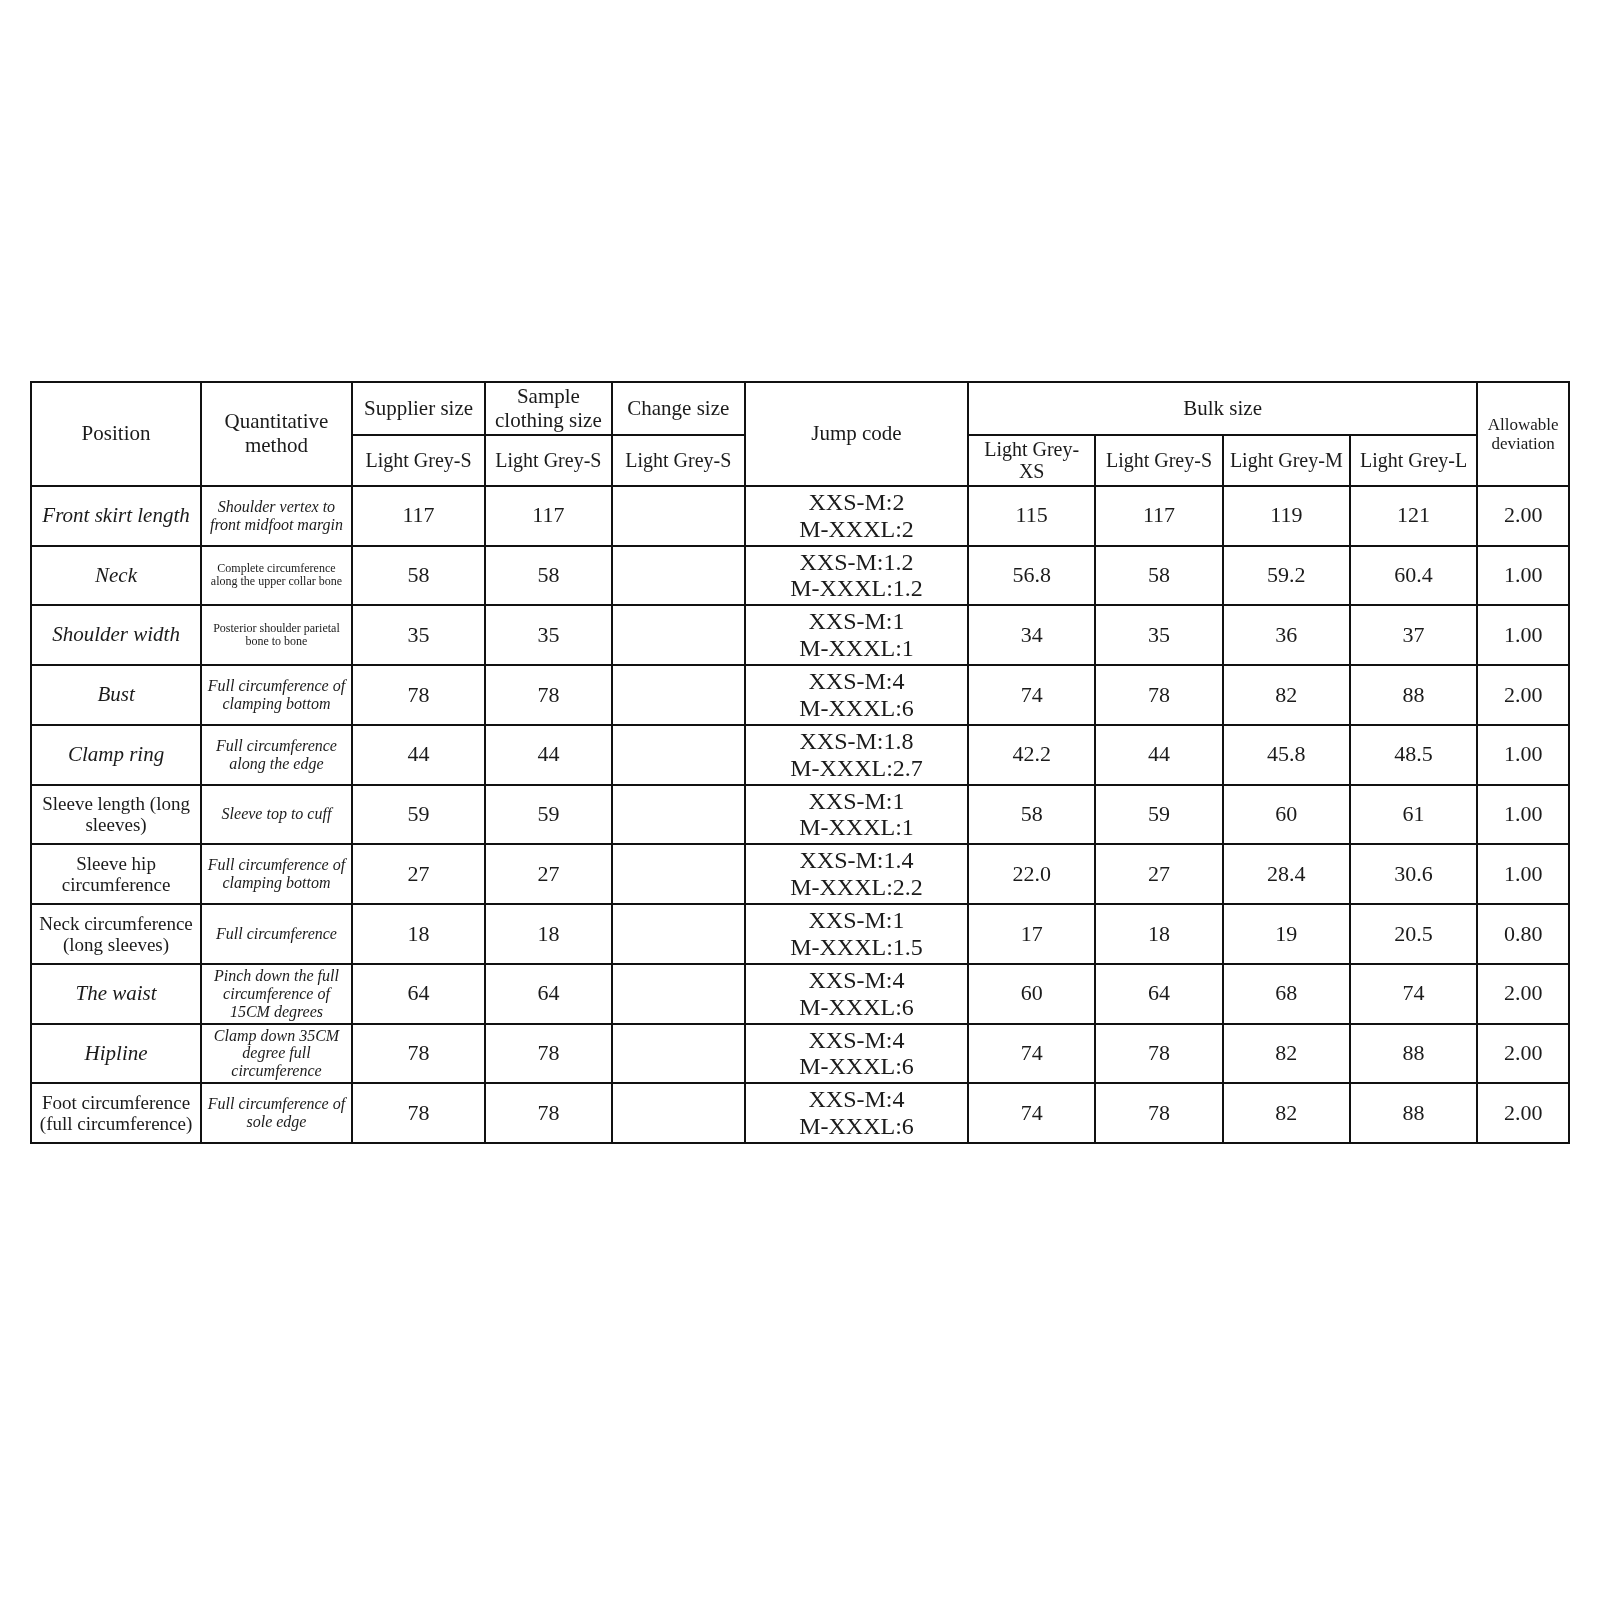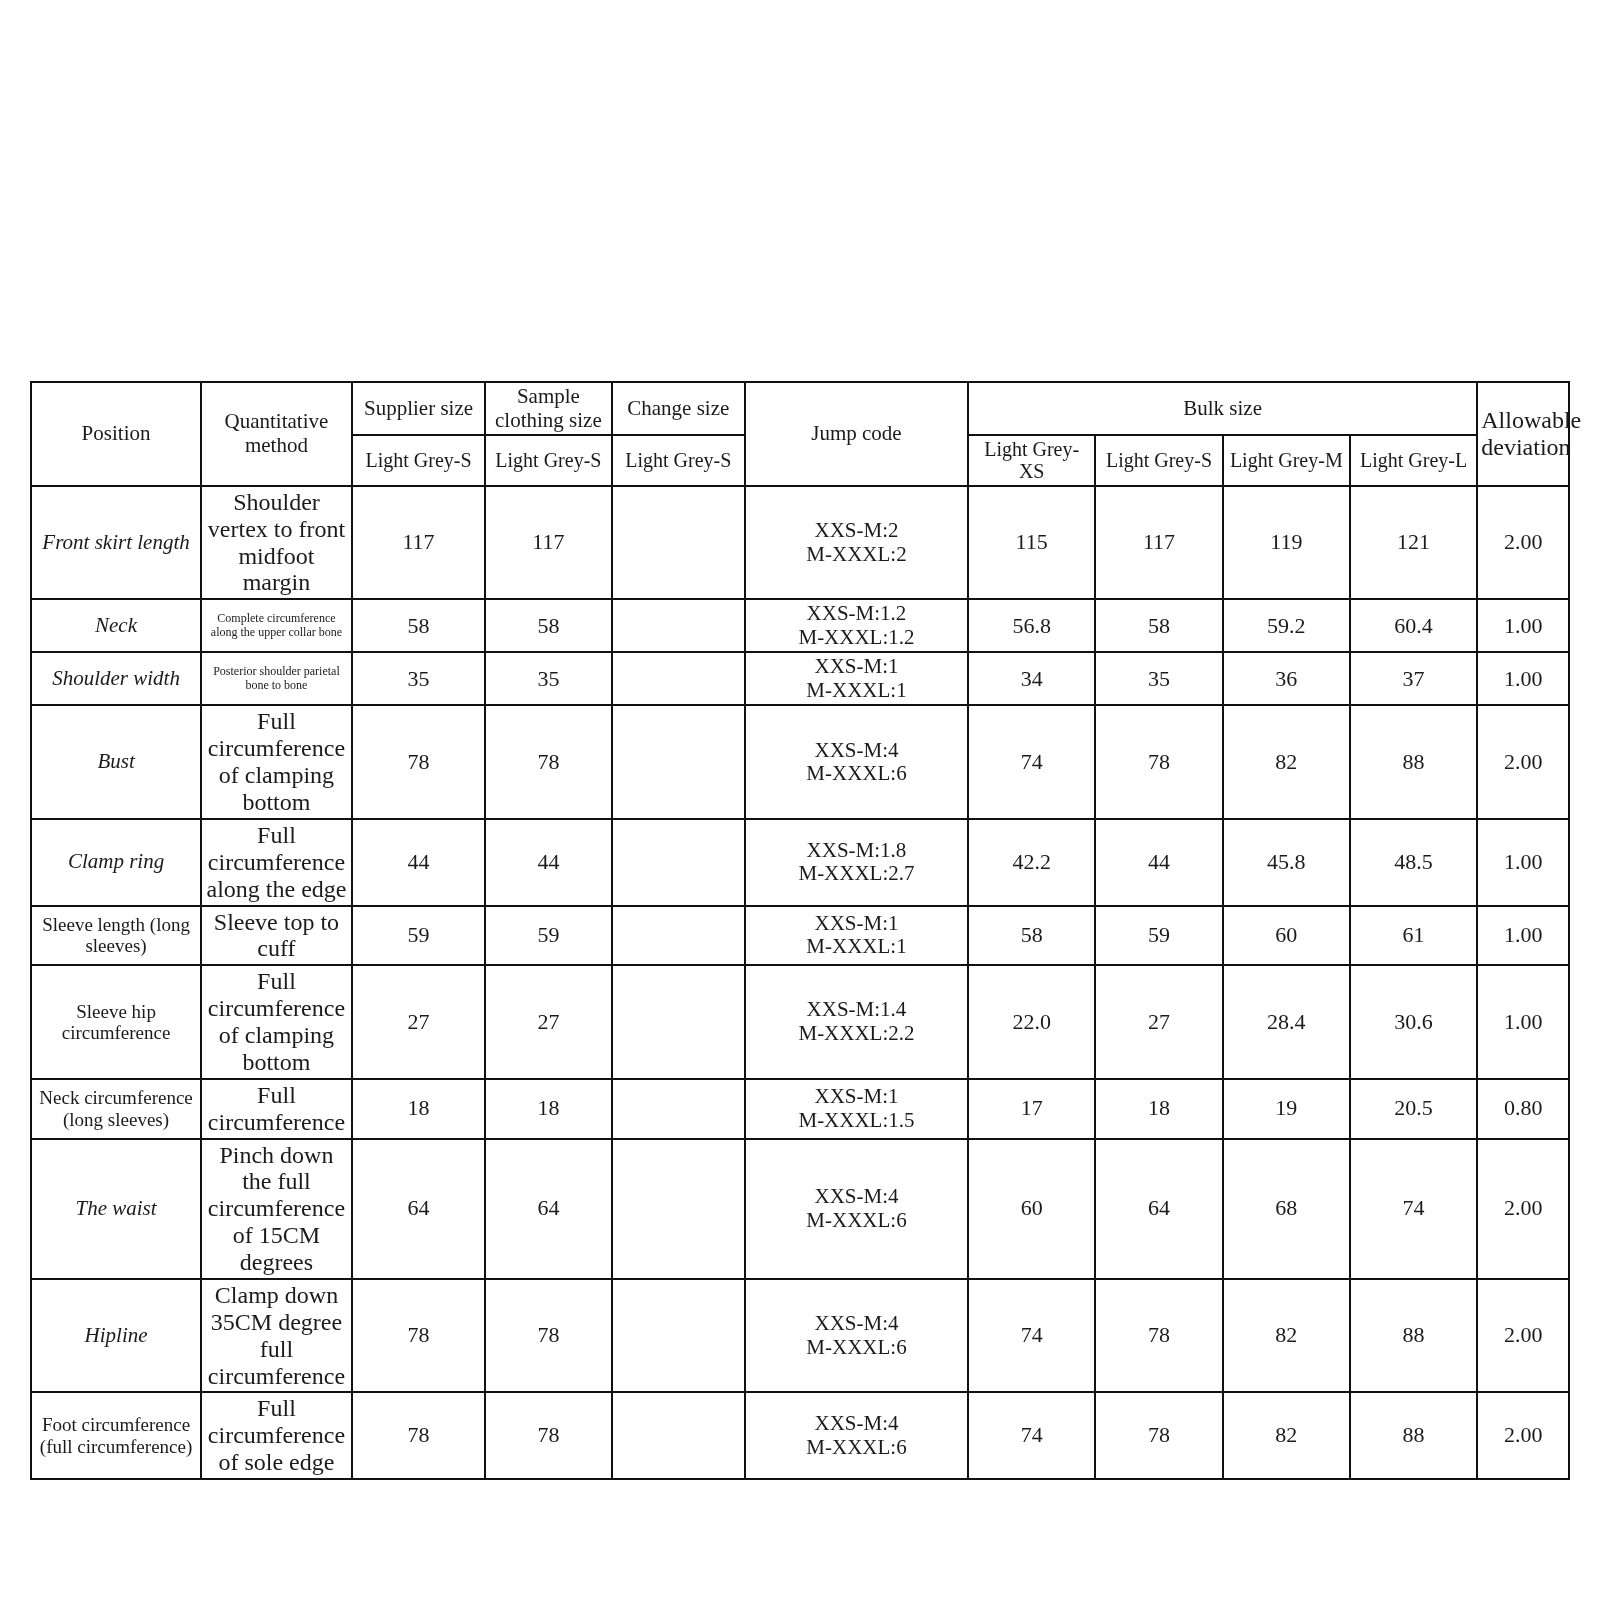--- a/index.html
+++ b/index.html
@@ -46,28 +46,28 @@
   col.c-method          { width: 148px; }
   col.c-supplier        { width: 131px; }
   col.c-sample          { width: 124px; }
   col.c-change          { width: 131px; }
   col.c-jump            { width: 219px; }
   col.c-bulk            { width: 125px; }
   col.c-dev             { width: 90px; }
 
   .hdr-main { font-size: 21px; }
   .hdr-sub  { font-size: 20px; }
-  .hdr-small { font-size: 24px; }
+  .hdr-small { font-size: 17px; }
 
   .cell-pos    { font-size: 21px; font-style: italic; }
   .cell-pos-sm { font-size: 19px; }
-  .cell-method { font-size: 24px; }
+  .cell-method { font-size: 16px; font-style: italic; }
   .cell-method-sm { font-size: 12px; }
   .cell-num    { font-size: 22px; }
-  .cell-jump   { font-size: 21px; text-align: left; padding-left: 10px; }
+  .cell-jump   { font-size: 24px; text-align: left; padding-left: 10px; }
   .cell-jump div { white-space: nowrap; }
 </style>
 </head>
 <body>
 
 <div class="sheet">
   <table class="size-table">
     <colgroup>
       <col class="c-position">
       <col class="c-method">

